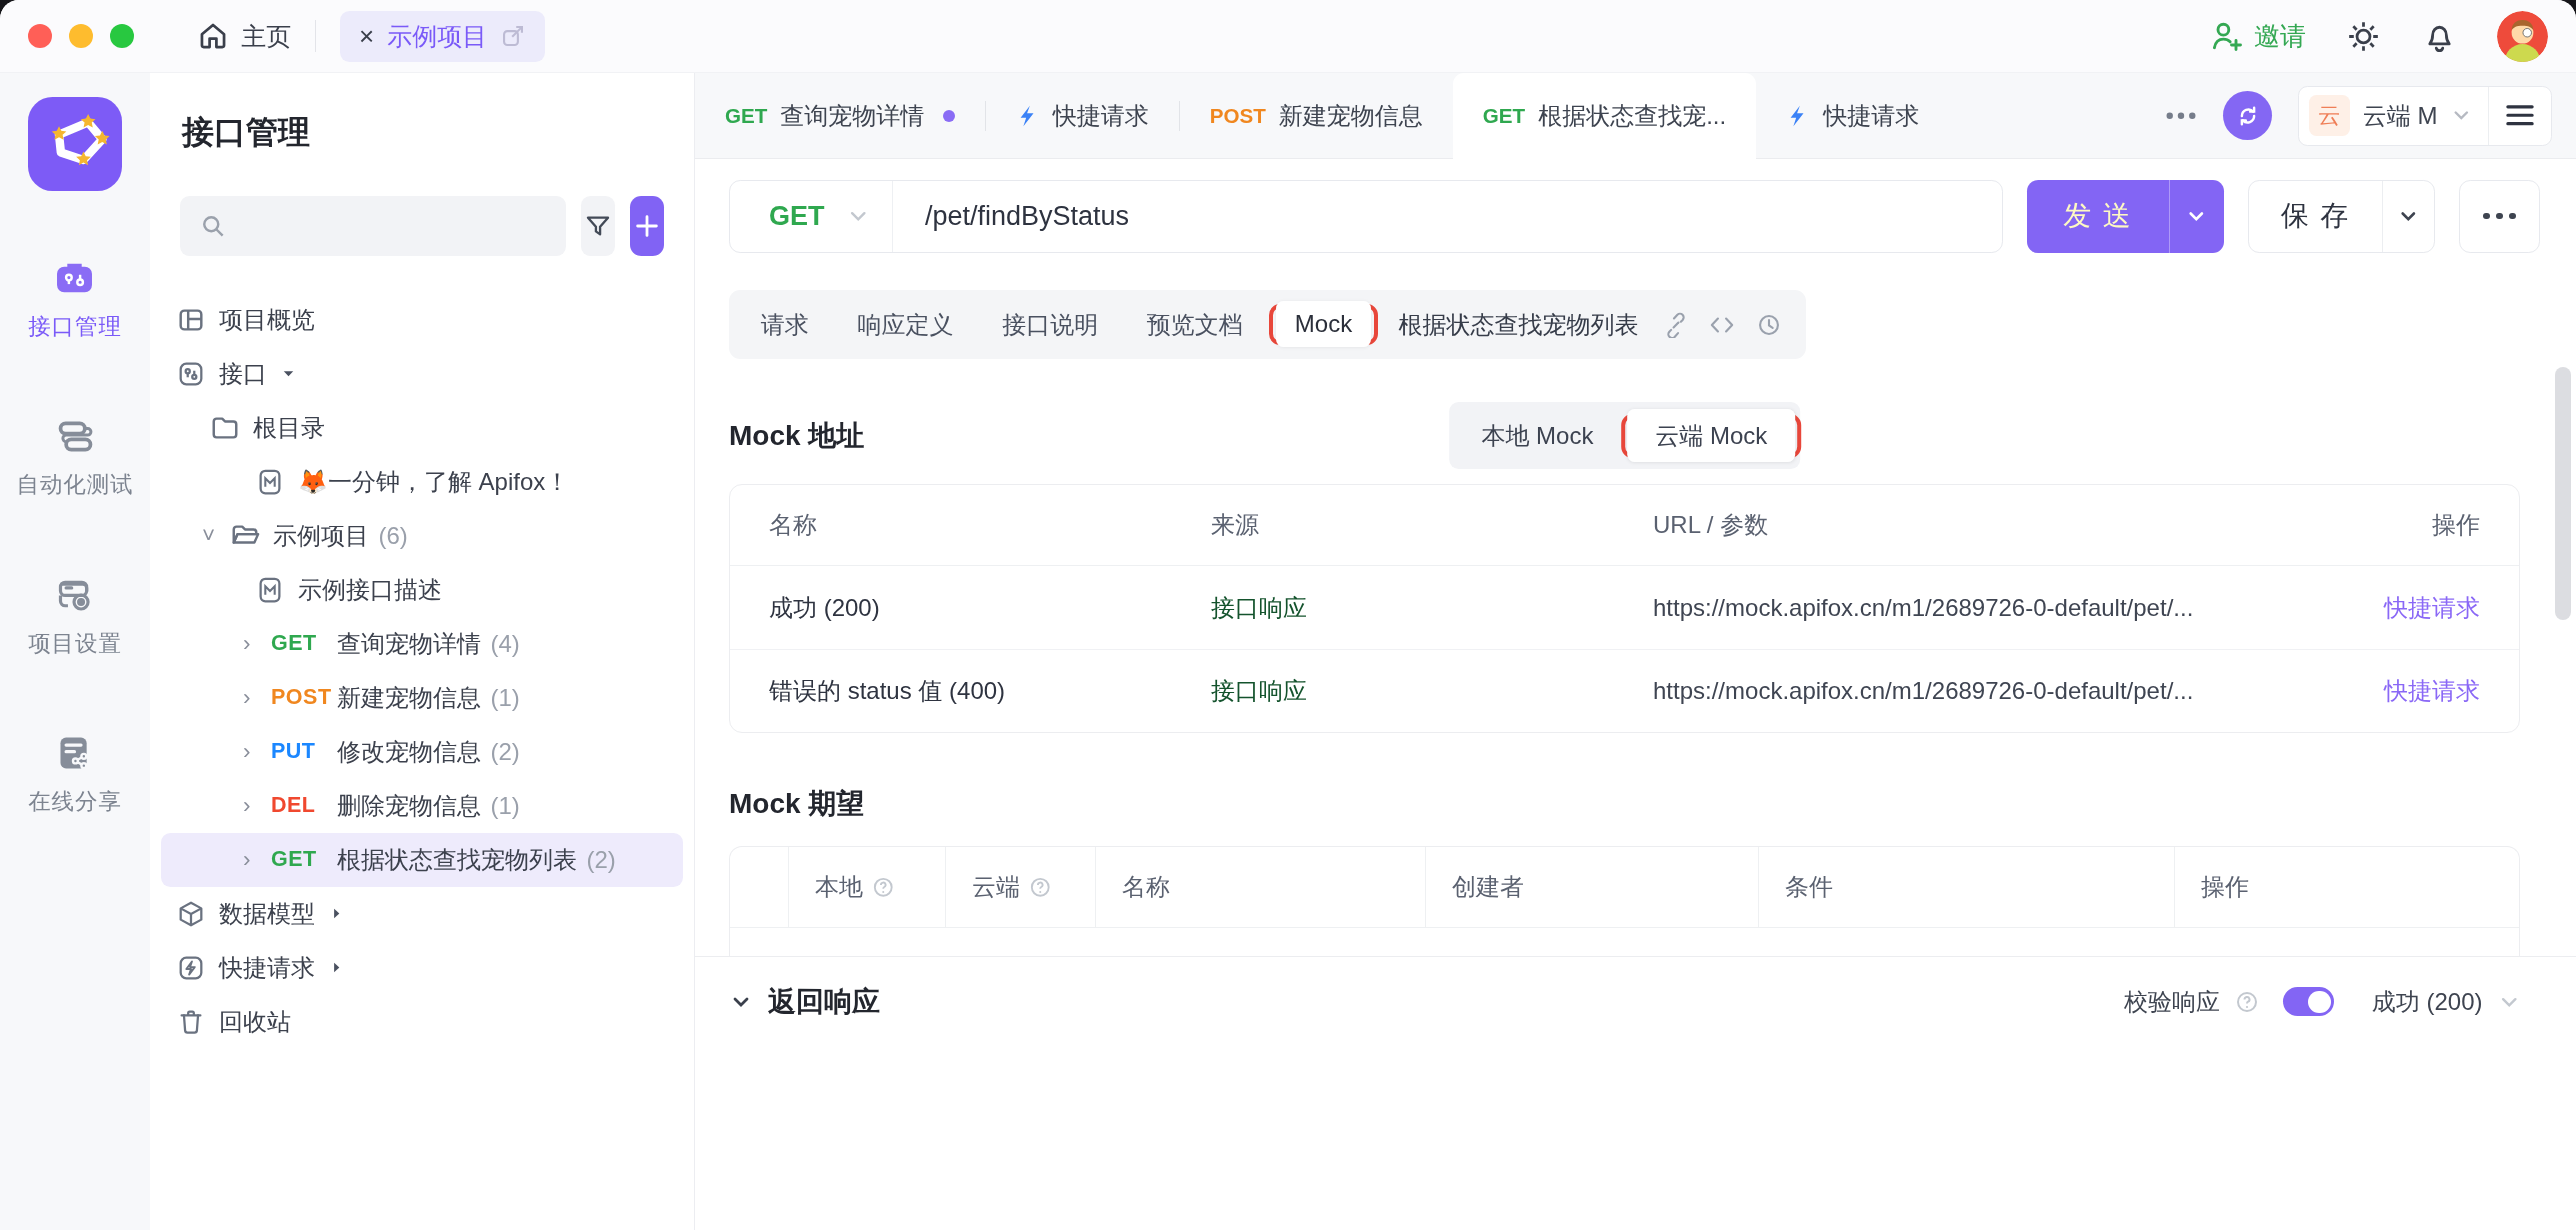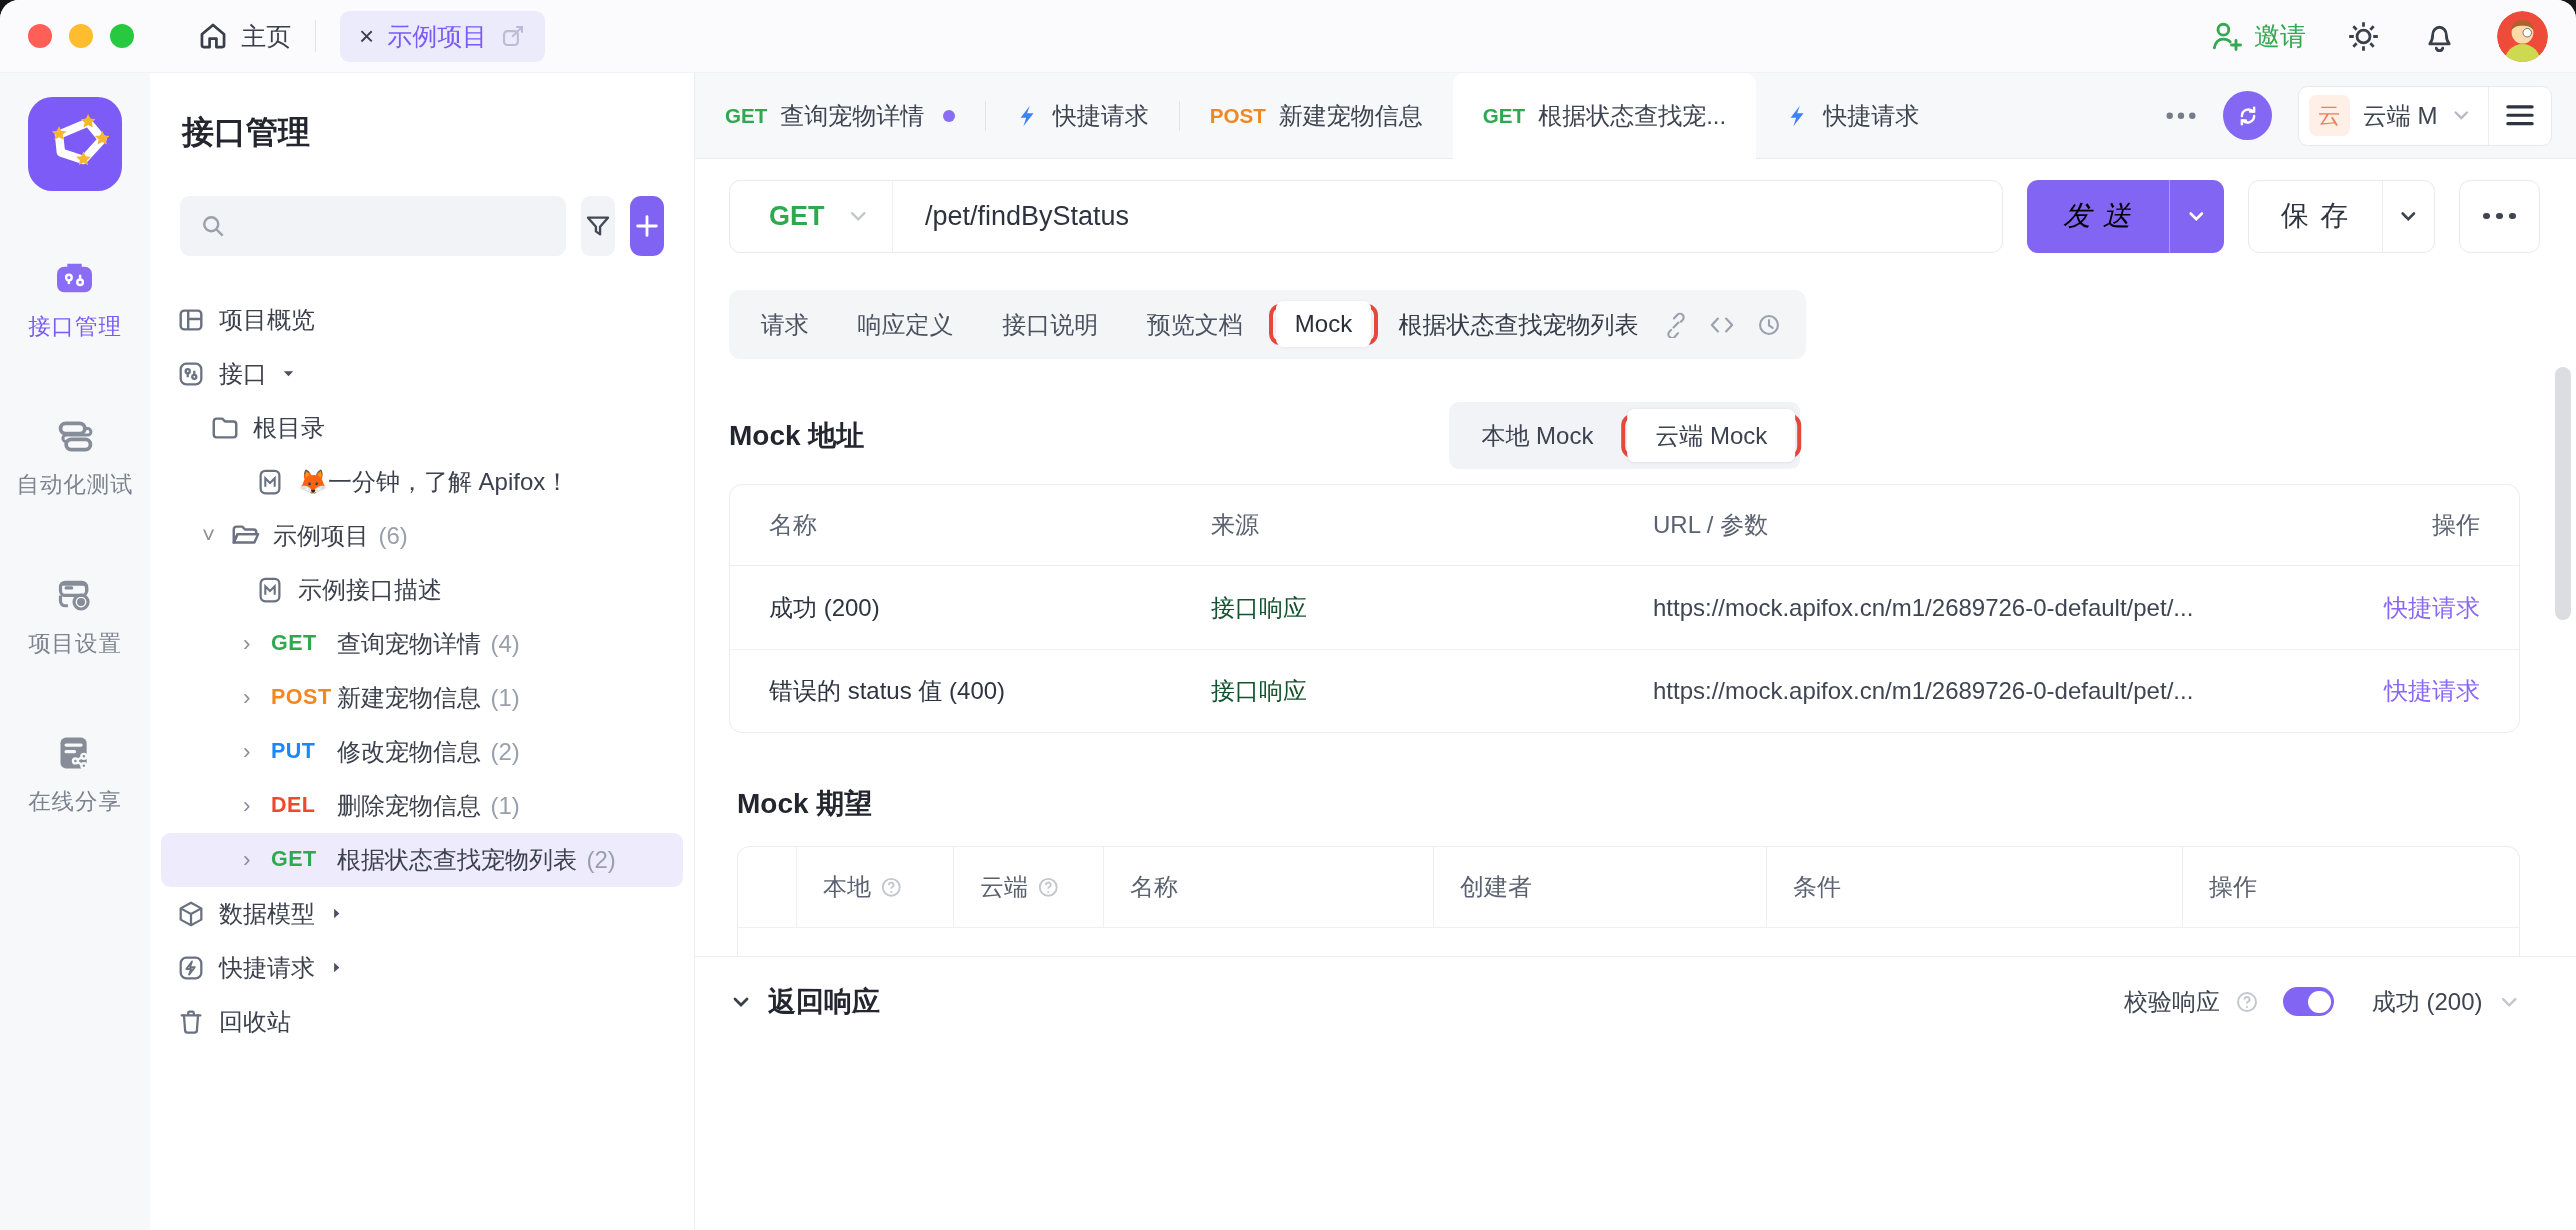--- a/index.html
+++ b/index.html
@@ -108,21 +108,21 @@
   .env-badge { width: 41px; height: 41px; border-radius: 7.5px; background: #fef0e7; color: #ef7e57; font-size: 22.5px; display: flex; align-items: center; justify-content: center; }
   .env-label { font-size: 24px; color: #3e4450; }
   .env-sep { width: 0.9px; height: 58px; background: #eceef1; }
   .burger { width: 62px; display: flex; align-items: center; justify-content: center; }
 
   .reqbar { display: flex; align-items: center; gap: 24px; padding: 20.6px 36px 20.6px 34px; flex: none; }
   .url-box { flex: 1; height: 73px; border: 0.9px solid #e7e9ee; border-radius: 11.2px; display: flex; align-items: center; background: #fff; min-width: 0; }
   .url-method { color: #2fa84f; font-weight: 700; font-size: 27px; padding: 0 22.5px 0 39px; }
   .url-sep { width: 0.9px; align-self: stretch; background: #eef0f3; margin-left: 22.5px; }
   .url-text { font-size: 27px; color: #2e3340; padding-left: 32px; }
-  .send-btn { height: 73px; background: #8365f4; border-radius: 11.2px; color: #000000; display: flex; align-items: center; overflow: hidden; font-style: italic; }
+  .send-btn { height: 73px; background: #8365f4; border-radius: 11.2px; color: #fef9c3; display: flex; align-items: center; overflow: hidden; }
   .send-label { font-size: 28px; padding: 0 36px; letter-spacing: 1.9px; }
   .send-sep { width: 0.9px; height: 73px; background: rgba(255,255,255,.35); }
   .send-caret { width: 54px; display: flex; align-items: center; justify-content: center; }
   .save-btn { height: 73px; border: 0.9px solid #e7e9ee; border-radius: 11.2px; background: #fff; display: flex; align-items: center; overflow: hidden; }
   .save-label { font-size: 28px; color: #2e3340; padding: 0 32px; letter-spacing: 1.9px; }
   .save-sep { width: 0.9px; height: 73px; background: #eceef1; }
   .save-caret { width: 51px; display: flex; align-items: center; justify-content: center; }
   .more-btn { width: 81px; height: 73px; border: 0.9px solid #e7e9ee; border-radius: 11.2px; display: flex; align-items: center; justify-content: center; gap: 6.6px; }
   .dot { width: 6.6px; height: 6.6px; border-radius: 50%; background: #3e4450; }
 
@@ -144,21 +144,21 @@
 
   .addr-table { margin-top: 11.2px; border: 0.9px solid #ecedf0; border-radius: 13px; overflow: hidden; }
   .a-row { display: grid; grid-template-columns: 442px 442px 1fr 281px; align-items: center; padding: 0 39px; font-size: 24px; }
   .a-row.head { height: 81px; color: #5a6170; border-bottom: 0.9px solid #eef0f2; }
   .a-row.body { height: 83px; }
   .a-row.body + .a-row.body { border-top: 0.9px solid #f0f1f4; }
   .a-col-last { text-align: right; }
   .a-name { color: #2e3340; } .a-src { color: #14532d; } .a-url { color: #3f4552; overflow: hidden; white-space: nowrap; }
   .a-action { color: #8a68f6; }
 
-  .expect-sec { margin-top: 52px; margin-left: 8px; }
+  .expect-sec { margin-top: 52px; }
   .expect-table { margin-top: 22.5px; border: 0.9px solid #ecedf0; border-bottom: none; border-radius: 13px 13px 0 0; }
   .e-head { display: grid; grid-template-columns: 58px 157px 150px 330px 333px 416px 1fr; height: 81px; align-items: center; font-size: 24px; color: #5a6170; border-bottom: 0.9px solid #eef0f2; }
   .e-cell { display: flex; align-items: center; gap: 9.4px; height: 100%; padding-left: 26px; border-left: 0.9px solid #eef0f2; }
   .e-cell:first-child { border-left: none; }
   .e-stub { height: 28px; }
   .fold-divider { height: 0.9px; background: #ecedf0; margin: 0 -56px 0 -34px; }
 
   .resp-row { display: flex; align-items: center; height: 90px; }
   .resp-title { font-size: 28px; font-weight: 700; color: #23262e; margin-left: 15px; }
   .resp-right { margin-left: auto; display: flex; align-items: center; gap: 15px; }

